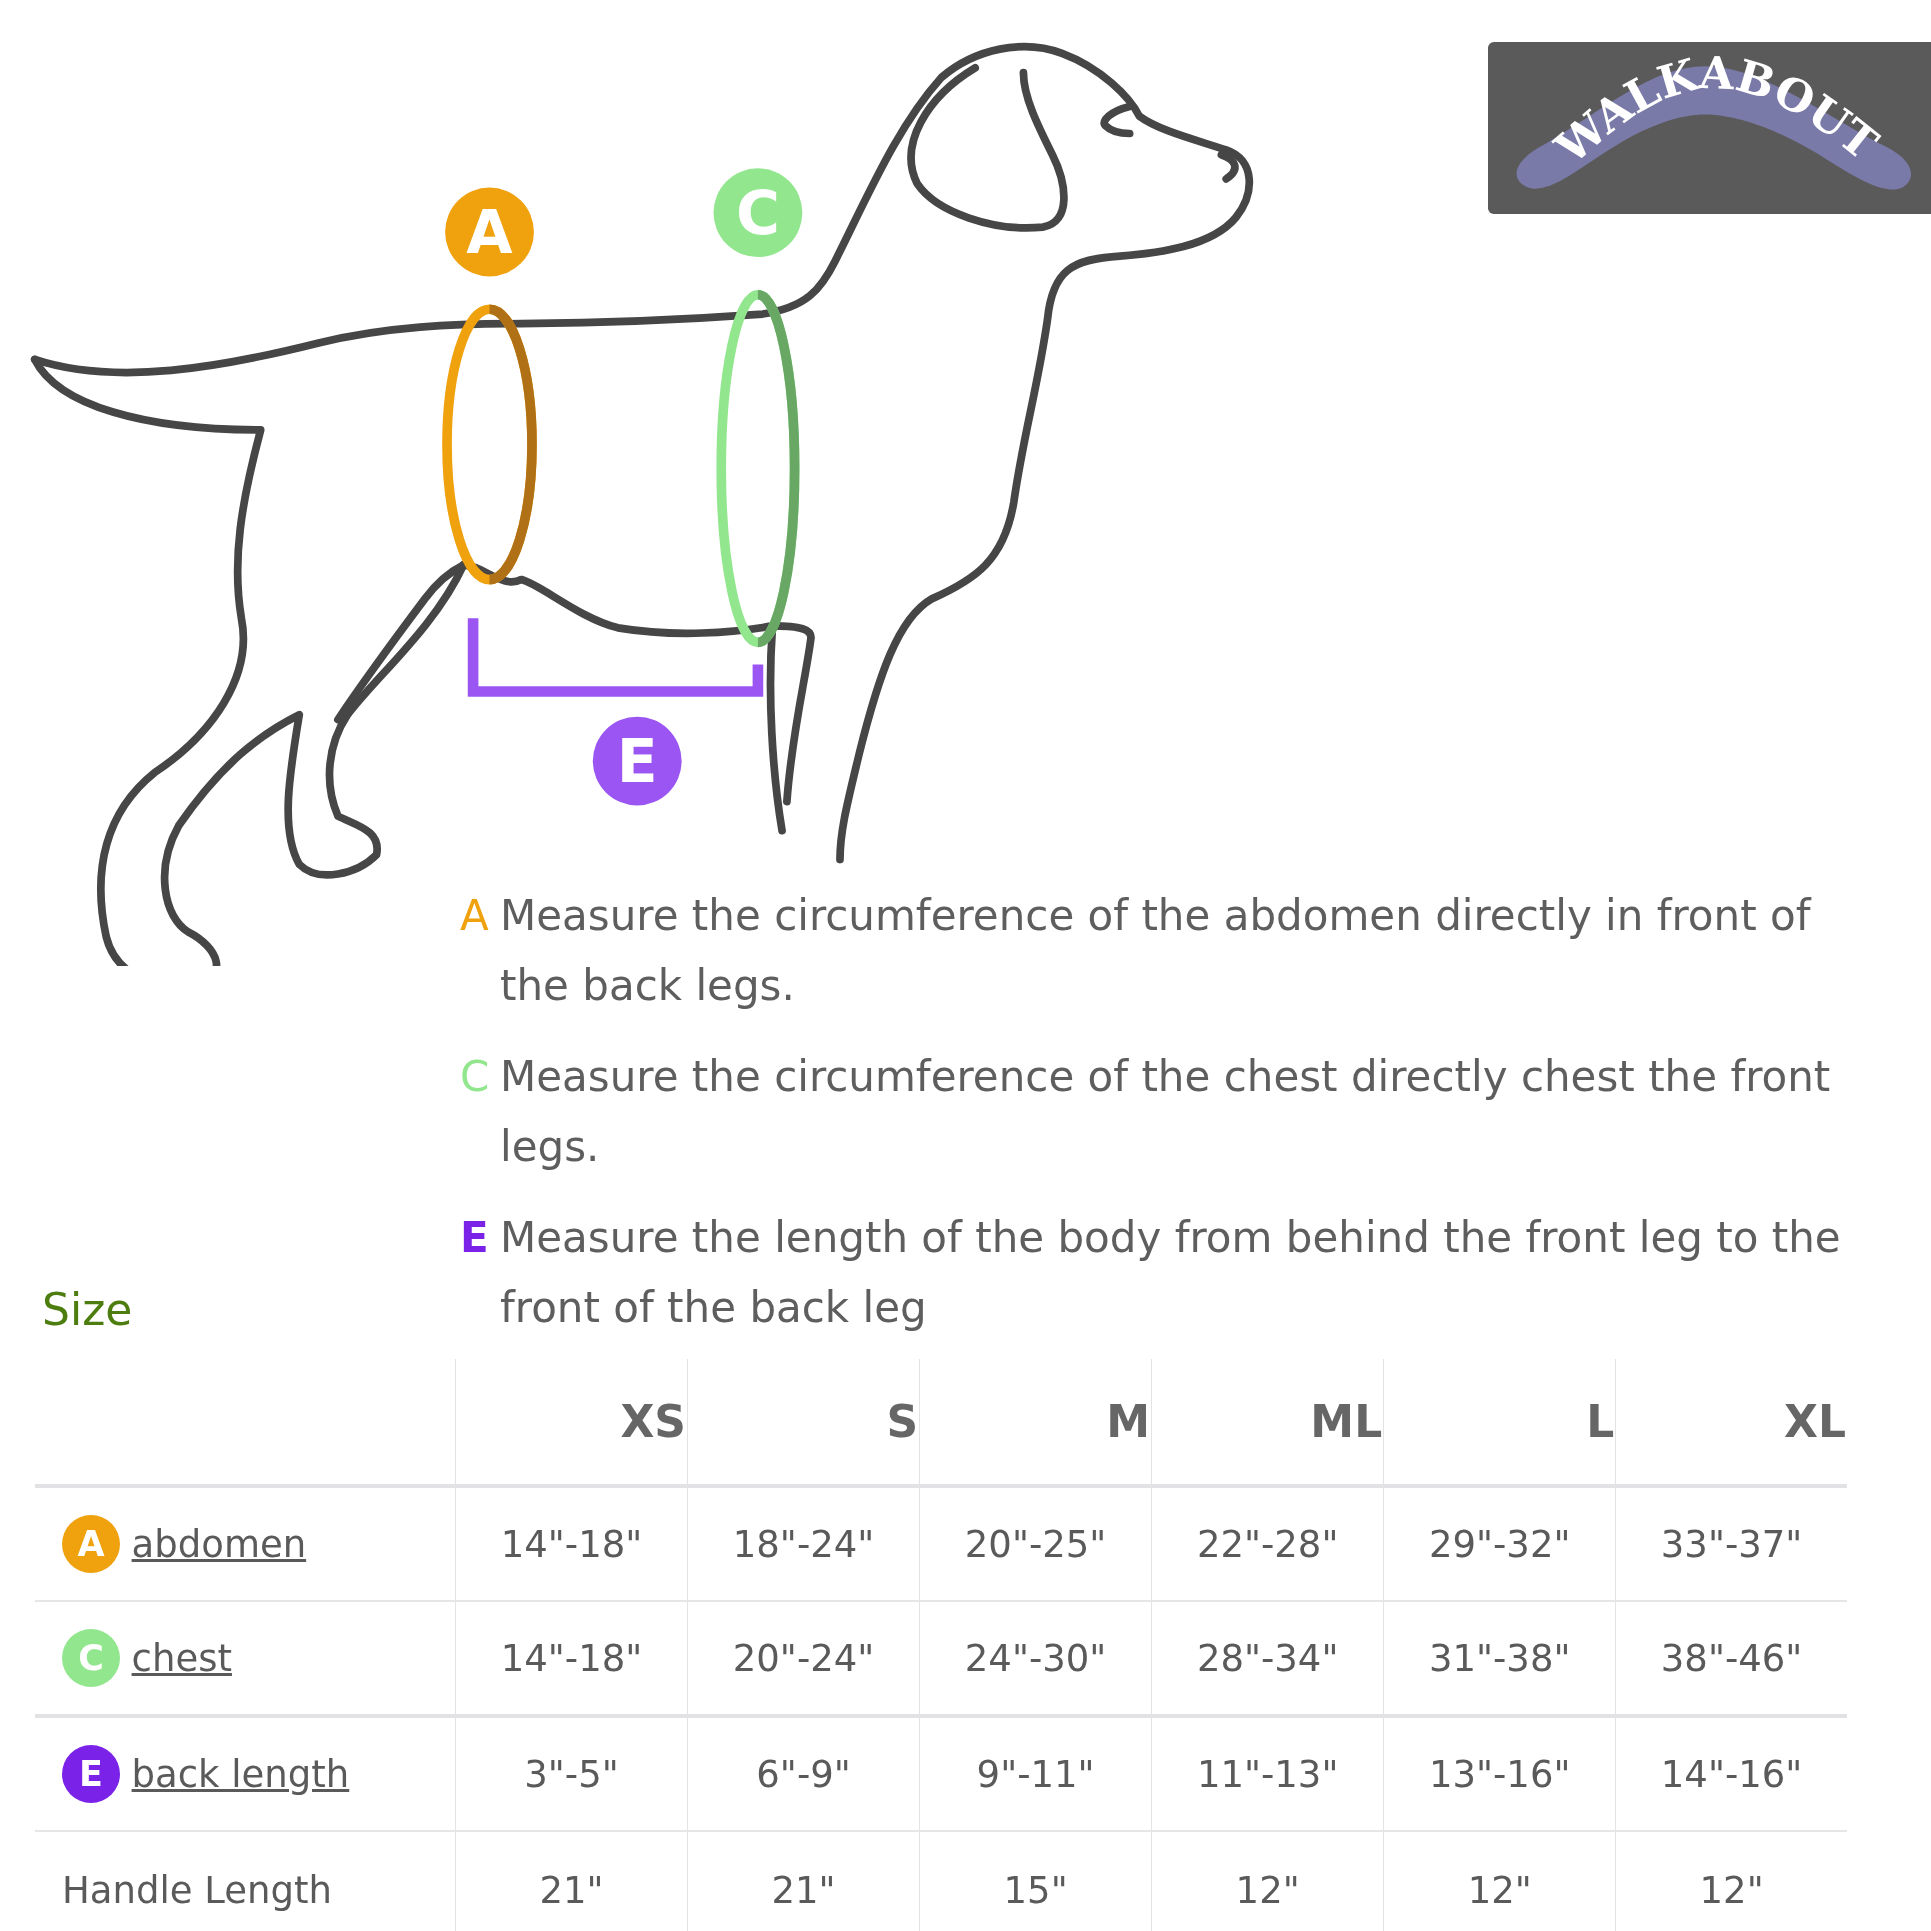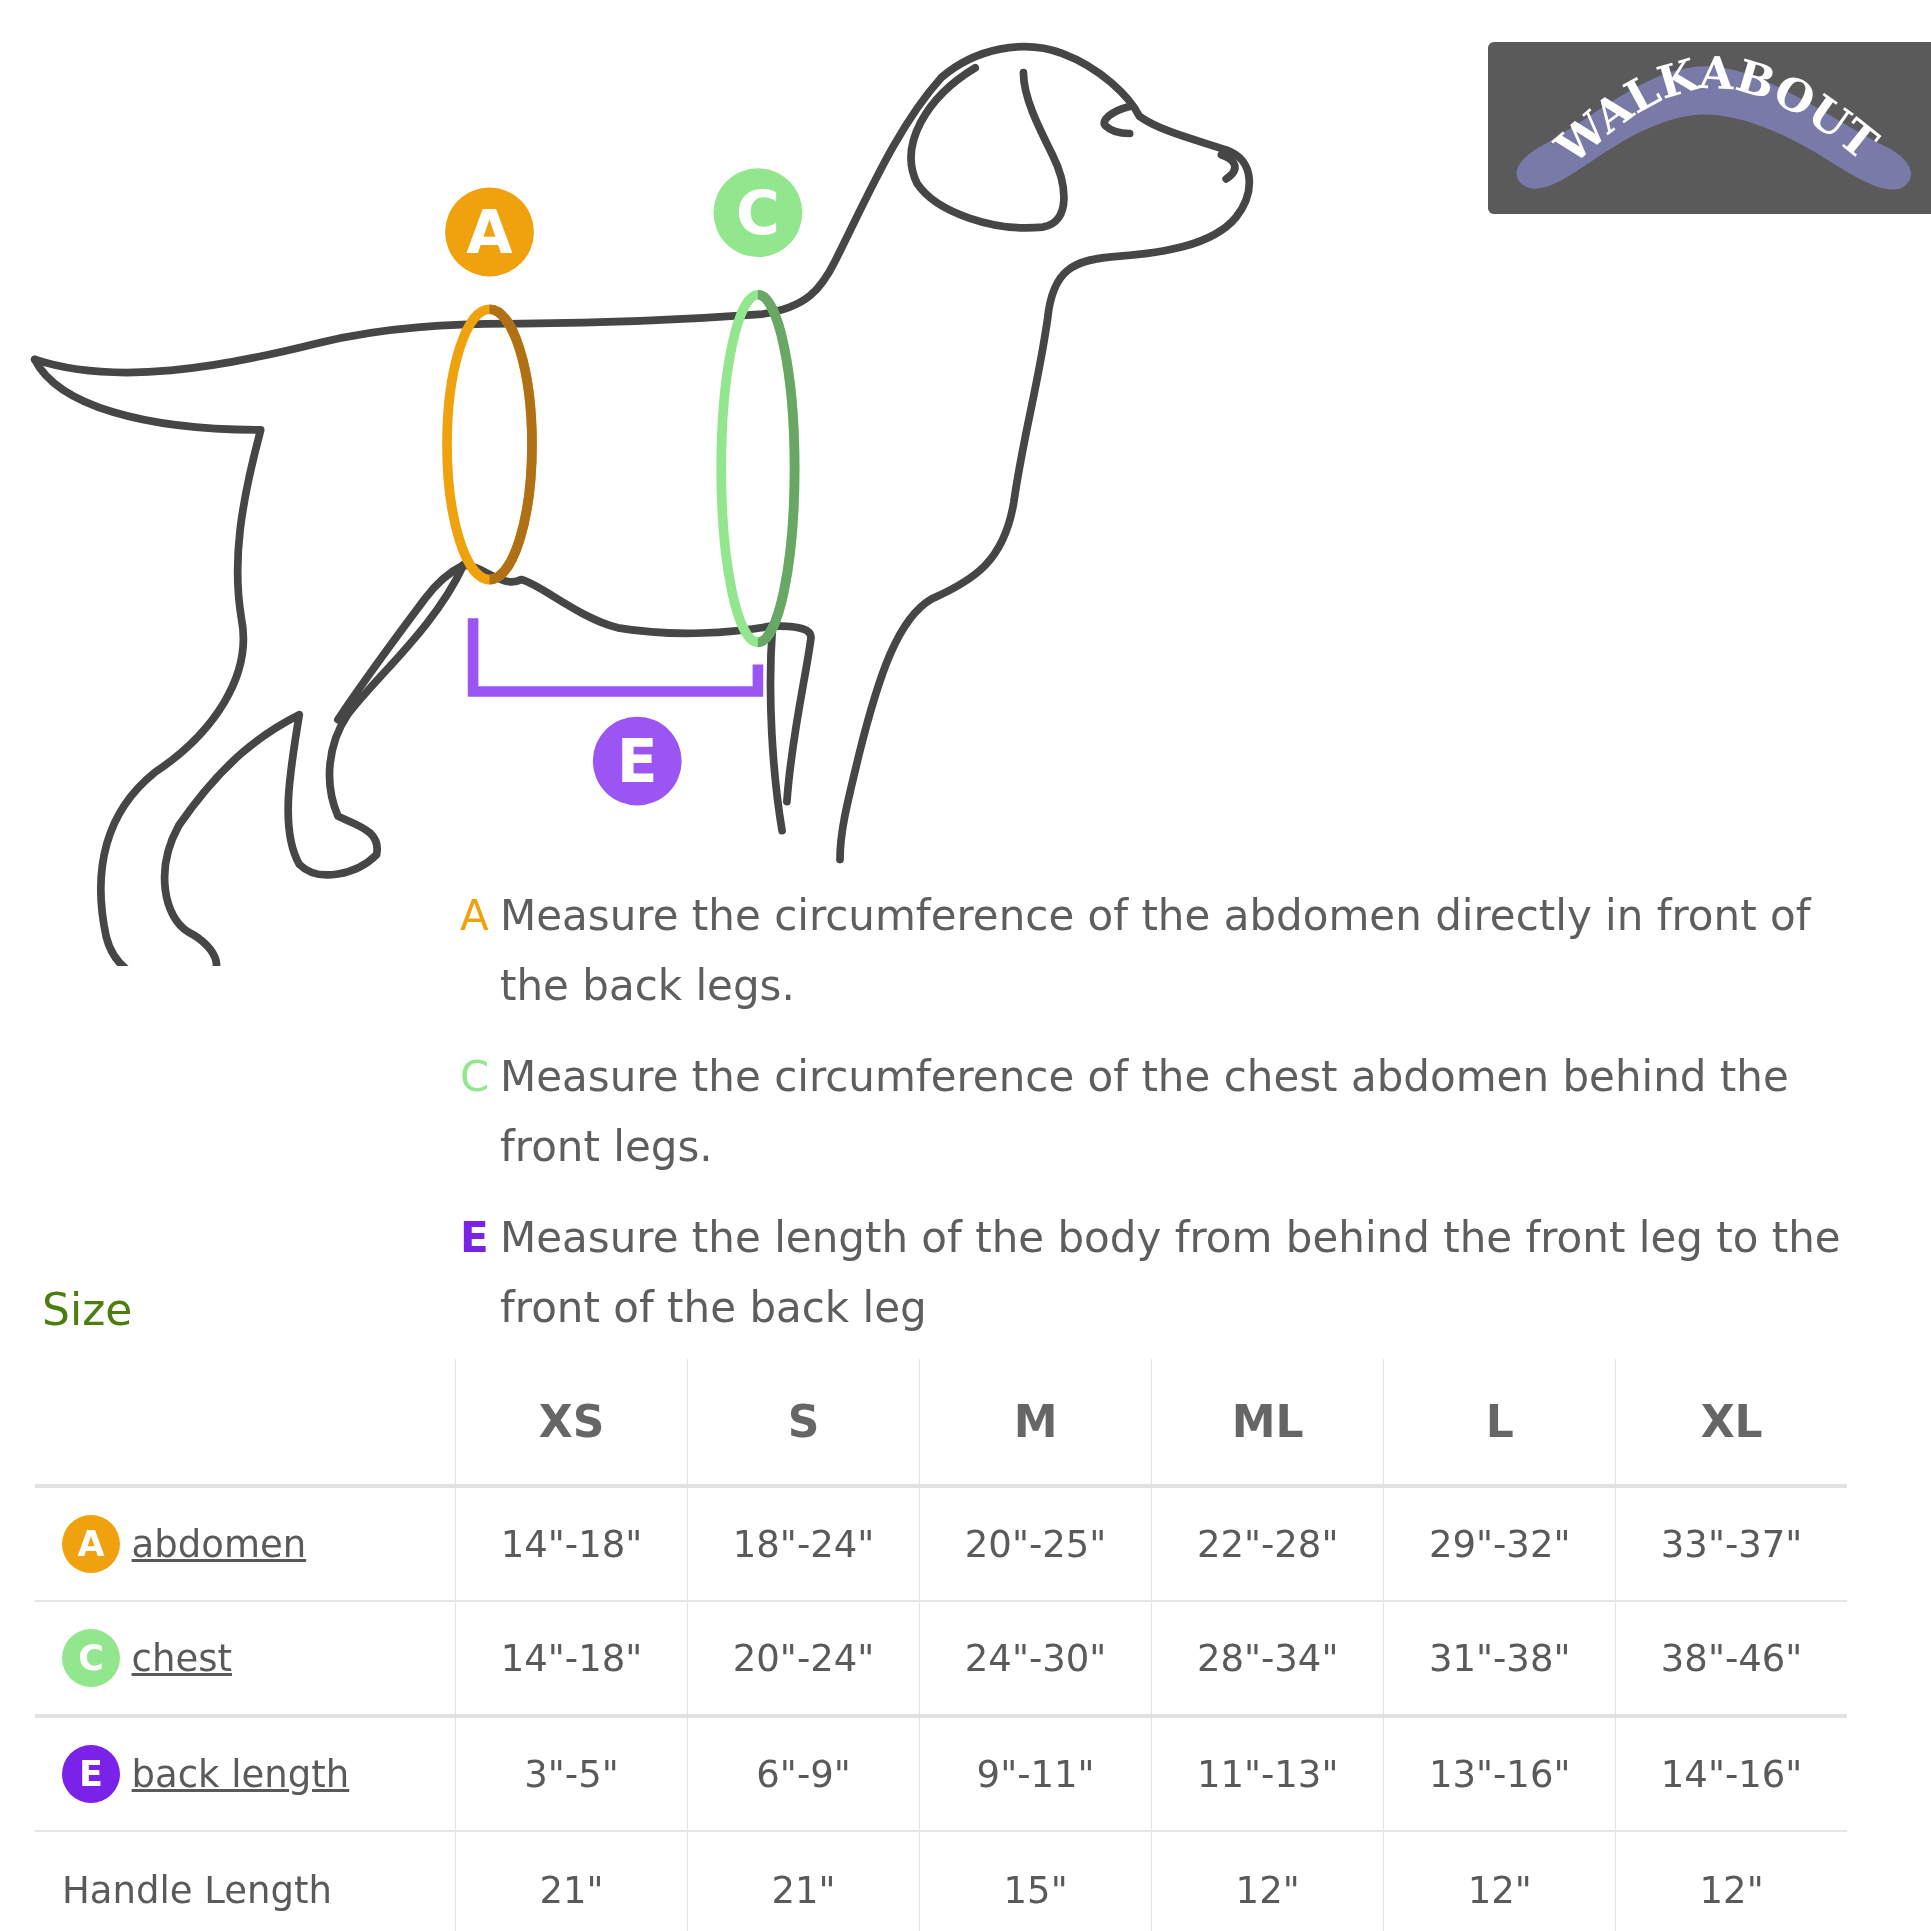--- a/index.html
+++ b/index.html
@@ -4,21 +4,21 @@
 <style>
   html,body{margin:0;padding:0;background:#ffffff;}
   body{width:1931px;height:1931px;position:relative;overflow:hidden;font-family:"DejaVu Sans","Liberation Sans",sans-serif;color:#5f5f5f;}
   .illus{position:absolute;left:0;top:0;width:1931px;height:966px;}
   .logo{position:absolute;left:1488px;top:42px;width:454px;height:172px;background:#5a5a5a;border-radius:5.8px;}
   .instr{position:absolute;left:460px;width:1410px;font-size:42px;line-height:70px;color:#5e5e5e;}
   .instr .letter{position:absolute;left:0;top:0;width:48px;font-weight:normal;}
   .instr .txt{display:block;margin-left:40px;}
   .size-label{position:absolute;left:42px;top:1284px;font-size:44px;color:#4d7c0f;}
   table{position:absolute;left:35px;top:1359px;border-collapse:collapse;width:1812px;font-size:37px;color:#5a5a5a;}
-  th{height:123px;font-size:44px;font-weight:bold;color:#666;text-align:center;border-left:1.9px solid #e3e3e6;border-bottom:4.8px solid #e2e2e5;}
+  th{height:123px;font-size:44px;font-weight:bold;color:#666;text-align:right;border-left:1.9px solid #e3e3e6;border-bottom:4.8px solid #e2e2e5;}
   th.blank{border-left:none;width:418px;}
   td{text-align:center;border-left:1.9px solid #e3e3e6;border-bottom:2.9px solid #e6e6e9;height:110px;}
   td.label{border-left:none;text-align:left;padding-left:27px;}
   tr.thick td{border-bottom:4.8px solid #e2e2e5;}
   tr.last td{border-bottom:none;height:114px;}
   .badge{display:inline-block;width:58px;height:58px;border-radius:50%;color:#fff;font-weight:bold;font-size:35px;line-height:58px;text-align:center;vertical-align:middle;margin-right:11.6px;}
   .rowname{vertical-align:middle;text-decoration:underline;}
 </style>
 </head>
 <body>
@@ -80,21 +80,21 @@
     </text>
   </svg>
 </div>
 
 <div class="instr" style="top:881px;">
   <span class="letter" style="color:#f0a10e">A</span>
   <span class="txt">Measure the circumference of the abdomen directly in front of the back legs.</span>
 </div>
 <div class="instr" style="top:1042px;">
   <span class="letter" style="color:#92e68e">C</span>
-  <span class="txt">Measure the circumference of the chest abdomen behind the front legs.</span>
+  <span class="txt">Measure the circumference of the chest directly chest the front legs.</span>
 </div>
 <div class="instr" style="top:1203px;">
   <span class="letter" style="color:#7a22e8;font-weight:bold">E</span>
   <span class="txt">Measure the length of the body from behind the front leg to the front of the back leg</span>
 </div>
 
 <div class="size-label">Size</div>
 
 <table>
   <thead>

